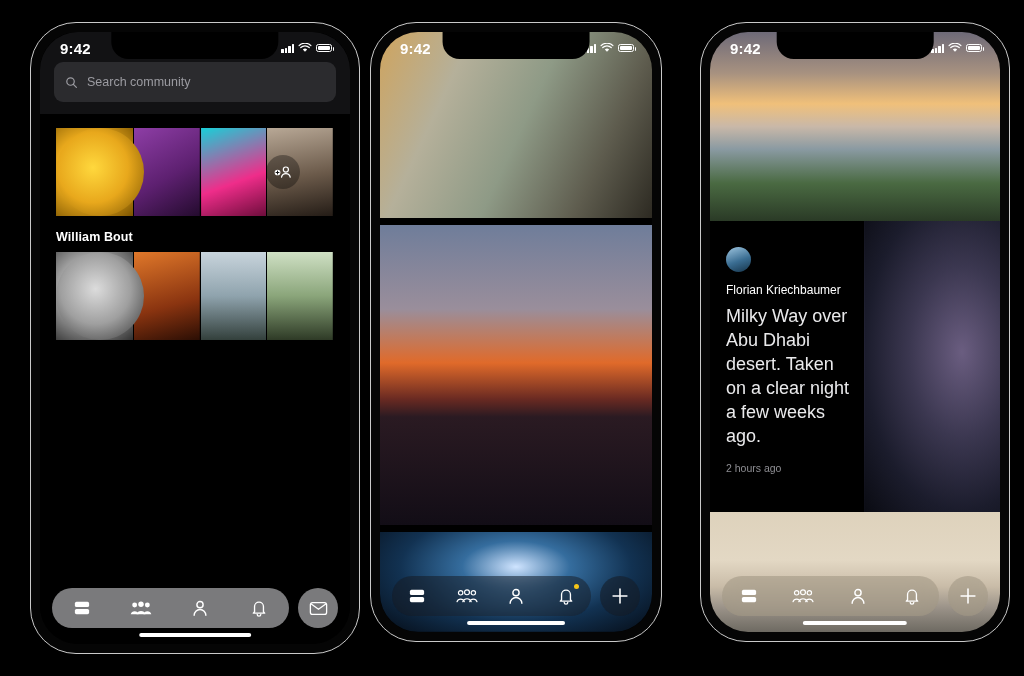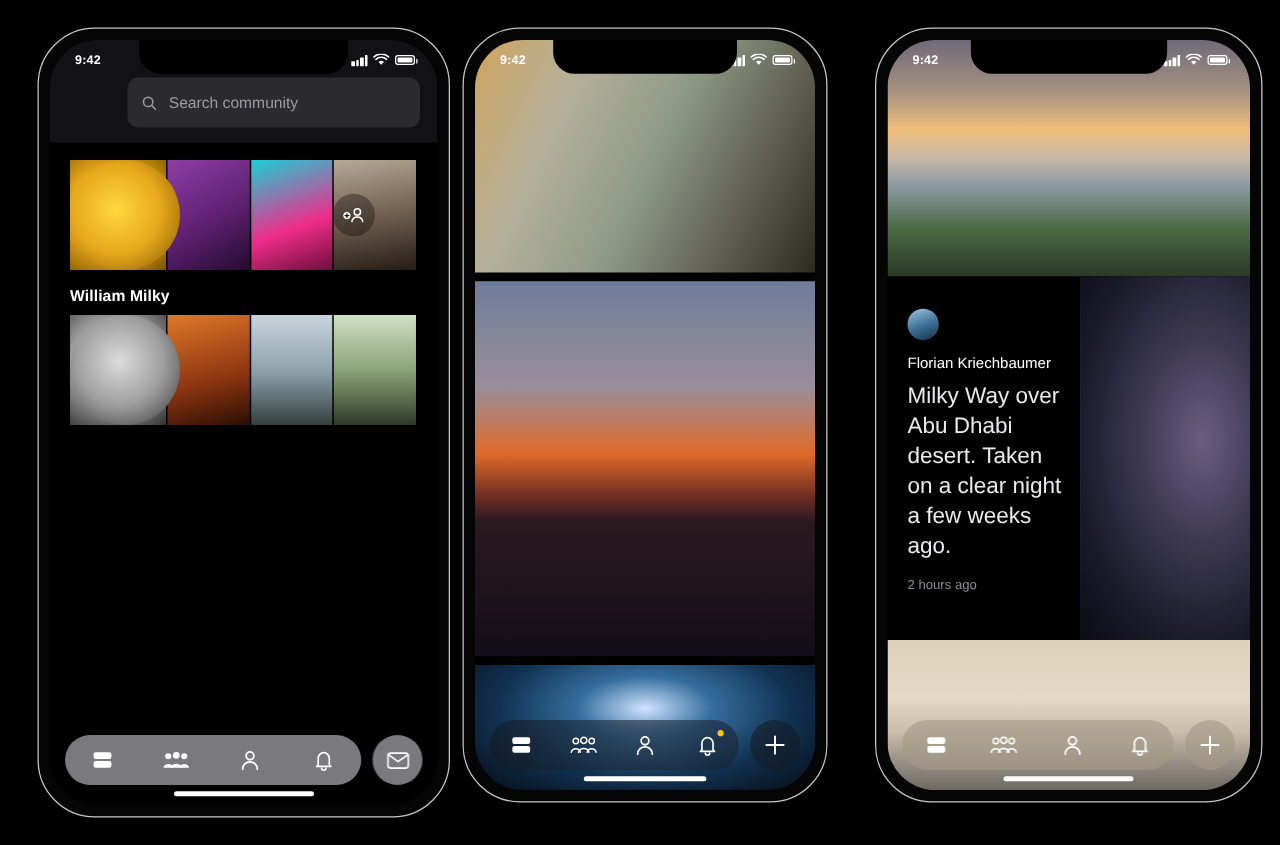--- a/index.html
+++ b/index.html
@@ -20,41 +20,41 @@
 
   
   .notch { position:absolute; left:50%; transform:translateX(-50%); top:0;
            width:54%; height:27px; background:#000;
            border-bottom-left-radius:17px; border-bottom-right-radius:17px; z-index:40; }
 
   
   .statusbar { position:absolute; top:0; left:0; right:0; height:28px; z-index:38;
                display:flex; align-items:center; justify-content:space-between;
                padding:4px 18px 0 20px; color:#fff;
-               font-size:10px; font-weight:bold; letter-spacing:.2px; }
+               font-size:15px; font-weight:bold; letter-spacing:.2px; }
   .sb-right { display:flex; align-items:center; gap:4px; }
   .bars { display:flex; align-items:flex-end; gap:1.3px; height:9px; }
   .bars i { display:block; width:2.2px; background:#fff; border-radius:.6px; }
   .bars i:nth-child(1){height:3.2px}.bars i:nth-child(2){height:5px}
   .bars i:nth-child(3){height:6.8px}.bars i:nth-child(4){height:8.6px}
   .batt { width:16px; height:8.4px; border:1.1px solid #fff; border-radius:2.4px;
           padding:1px; position:relative; }
   .batt::before{content:"";position:absolute;inset:1.2px;background:#fff;border-radius:1px;}
   .batt::after{content:"";position:absolute;right:-3px;top:2.4px;width:1.5px;height:3.4px;
                background:#fff;border-radius:0 1px 1px 0;}
 
   
   .home-ind { position:absolute; bottom:7px; left:50%; transform:translateX(-50%);
               width:36%; height:4.2px; border-radius:3px; background:#fff; z-index:45; }
 
   
   .p1body { position:absolute; inset:0; background:#000; }
   .p1top { background:#121214; padding:30px 14px 12px; }
   .search { display:flex; align-items:center; gap:9px; height:40px;
-            background:#2b2b2e; border-radius:9px; padding:0 11px;margin-left:48px; }
+            background:#2b2b2e; border-radius:9px; padding:0 11px; }
   .search span.txt { color:#9b9ba1; font-size:12.5px; }
 
   .sec { padding:14px 16px 0; }
   .sec-title { color:#fff; font-size:12.5px; font-weight:bold; margin-bottom:8px;
                letter-spacing:.1px; }
   .strip { position:relative; display:flex; height:88px; }
   .strip .tile { flex:1 1 0; height:100%; background-size:cover; background-position:center;
                  border-right:1.5px solid #000; }
   .strip .tile:last-child { border-right:none; }
   .strip .tile.first { flex:1.18 1 0; }
@@ -177,21 +177,21 @@
                 <path d="M9.2 14.4a5.4 5.4 0 0 1 10.6 0" stroke="#fff" stroke-width="1.5" fill="none" stroke-linecap="round"></path>
                 <circle cx="4.3" cy="8.6" r="3.5" fill="#fff"></circle>
                 <path d="M4.3 6.8v3.6M2.5 8.6h3.6" stroke="#111" stroke-width="1.2" stroke-linecap="round"></path>
               </svg>
             </div>
           </div>
         </div>
 
 
         <div class="sec">
-          <div class="sec-title">William Milky</div>
+          <div class="sec-title">William Bout</div>
           <div class="strip">
             <div class="tile first ph-wil1"></div>
             <div class="tile ph-wil2"></div>
             <div class="tile ph-wil3"></div>
             <div class="tile ph-wil4"></div>
             <div class="avatar-big ph-wil1"></div>
           </div>
         </div>
       </div>
 

